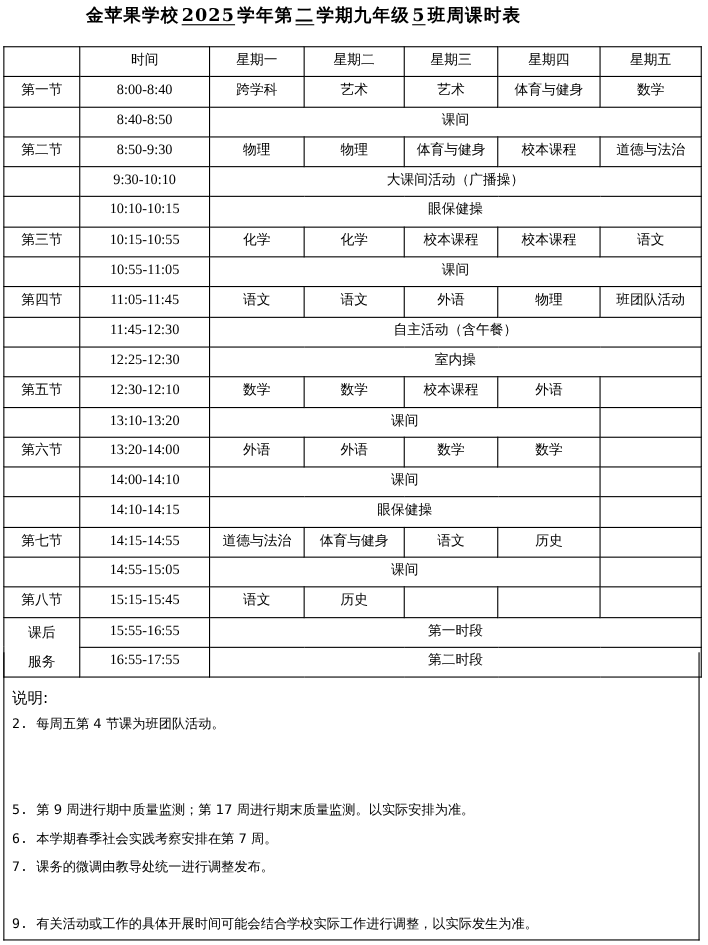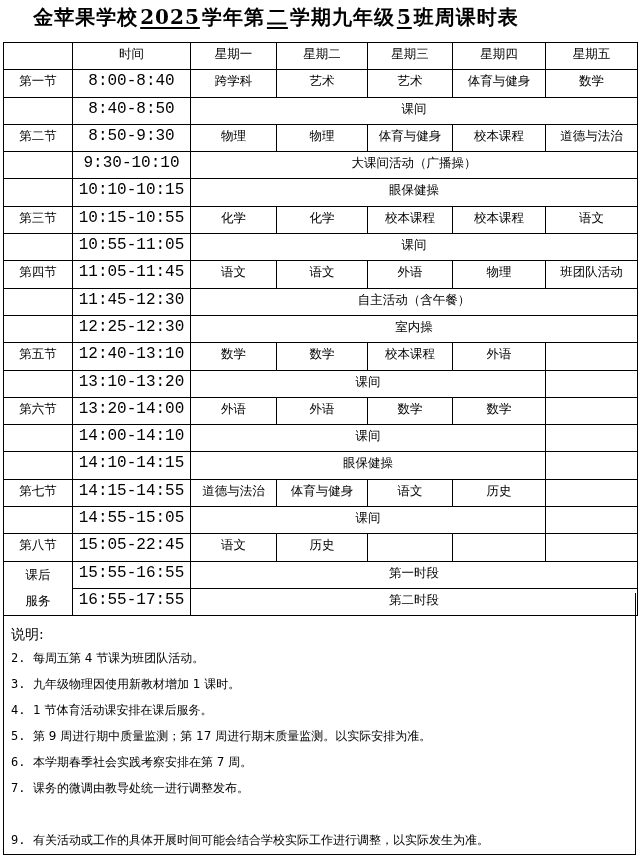--- a/index.html
+++ b/index.html
@@ -1,24 +1,24 @@
 <!DOCTYPE html>
 <html><head>
 <meta charset="utf-8">
 <style>
   html, body { margin:0; padding:0; background:#ffffff; }
   body { width:644px; height:859px; position:relative; overflow:hidden;
          font-family:"DejaVu Sans", "Liberation Sans", sans-serif; color:#000; }
   .title { position:absolute; top:4px; left:0; width:552px; text-align:center;
-           font-family:"DejaVu Serif","Liberation Serif", serif; font-size:20px; font-weight:bold; letter-spacing:1px; }
+           font-family:"DejaVu Serif","Liberation Serif", serif; font-size:16px; font-weight:bold; letter-spacing:1px; }
   .title .u { text-decoration:underline; text-underline-offset:3px; padding:0 2px; }
   table.tt { position:absolute; top:42px; left:3px; width:634px; border-collapse:collapse; table-layout:fixed; }
   table.tt td { border:1.5px solid #000; height:23.3px; padding:0; font-size:12.5px; text-align:center;
                 vertical-align:top; line-height:16px; padding-top:3px; white-space:nowrap; overflow:hidden; }
-  table.tt td.time { font-family:Liberation Mono, monospace; font-size:16px; }
+  table.tt td.time { font-family:Liberation Serif, serif; font-size:13px; }
   table.tt td.svc { vertical-align:middle; line-height:26px; padding-top:0; }
   .notes { position:absolute; top:593px; left:3px; width:631px; height:261px; border:1.5px solid #000; border-top:none; }
   .notes .head { position:absolute; left:7px; top:5px; font-size:14px;margin-top:28px; }
   .notes .item { position:absolute; left:7px; font-size:12px; white-space:nowrap; }
   .notes .item .num { display:inline-block; width:22px; font-family:"DejaVu Sans Mono","Liberation Mono", monospace; }
 </style>
 </head>
 <body>
 
 <div class="title">
@@ -107,21 +107,21 @@
       <td class="time">11:45-12:30</td>
       <td colspan="5">自主活动（含午餐）</td>
     </tr>
     <tr>
       <td></td>
       <td class="time">12:25-12:30</td>
       <td colspan="5">室内操</td>
     </tr>
     <tr>
       <td>第五节</td>
-      <td class="time">12:40-13:10</td>
+      <td class="time">12:30-12:10</td>
       <td>数学</td>
       <td>数学</td>
       <td>校本课程</td>
       <td>外语</td>
       <td></td>
     </tr>
     <tr>
       <td></td>
       <td class="time">13:10-13:20</td>
       <td colspan="4">课间</td>
@@ -158,21 +158,21 @@
       <td></td>
     </tr>
     <tr>
       <td></td>
       <td class="time">14:55-15:05</td>
       <td colspan="4">课间</td>
       <td></td>
     </tr>
     <tr>
       <td>第八节</td>
-      <td class="time">15:05-22:45</td>
+      <td class="time">15:15-15:45</td>
       <td>语文</td>
       <td>历史</td>
       <td></td>
       <td></td>
       <td></td>
     </tr>
     <tr>
       <td rowspan="2" class="svc">
         <div>课后</div>
         <div>服务</div>
@@ -183,19 +183,17 @@
     <tr>
       <td class="time">16:55-17:55</td>
       <td colspan="5">第二时段</td>
     </tr>
   </tbody>
 </table>
 
 <div class="notes">
   <div class="head">说明:</div>
   <div class="item" style="top:57px"><span class="num">2.</span><span>每周五第 4 节课为班团队活动。</span></div>
-  <div class="item" style="top:83px"><span class="num">3.</span><span>九年级物理因使用新教材增加 1 课时。</span></div>
-  <div class="item" style="top:109px"><span class="num">4.</span><span>1 节体育活动课安排在课后服务。</span></div>
   <div class="item" style="top:135px"><span class="num">5.</span><span>第 9 周进行期中质量监测；第 17 周进行期末质量监测。以实际安排为准。</span></div>
   <div class="item" style="top:161px"><span class="num">6.</span><span>本学期春季社会实践考察安排在第 7 周。</span></div>
   <div class="item" style="top:187px"><span class="num">7.</span><span>课务的微调由教导处统一进行调整发布。</span></div>
   <div class="item" style="top:239px"><span class="num">9.</span><span>有关活动或工作的具体开展时间可能会结合学校实际工作进行调整，以实际发生为准。</span></div>
 </div>
 
 </body></html>

